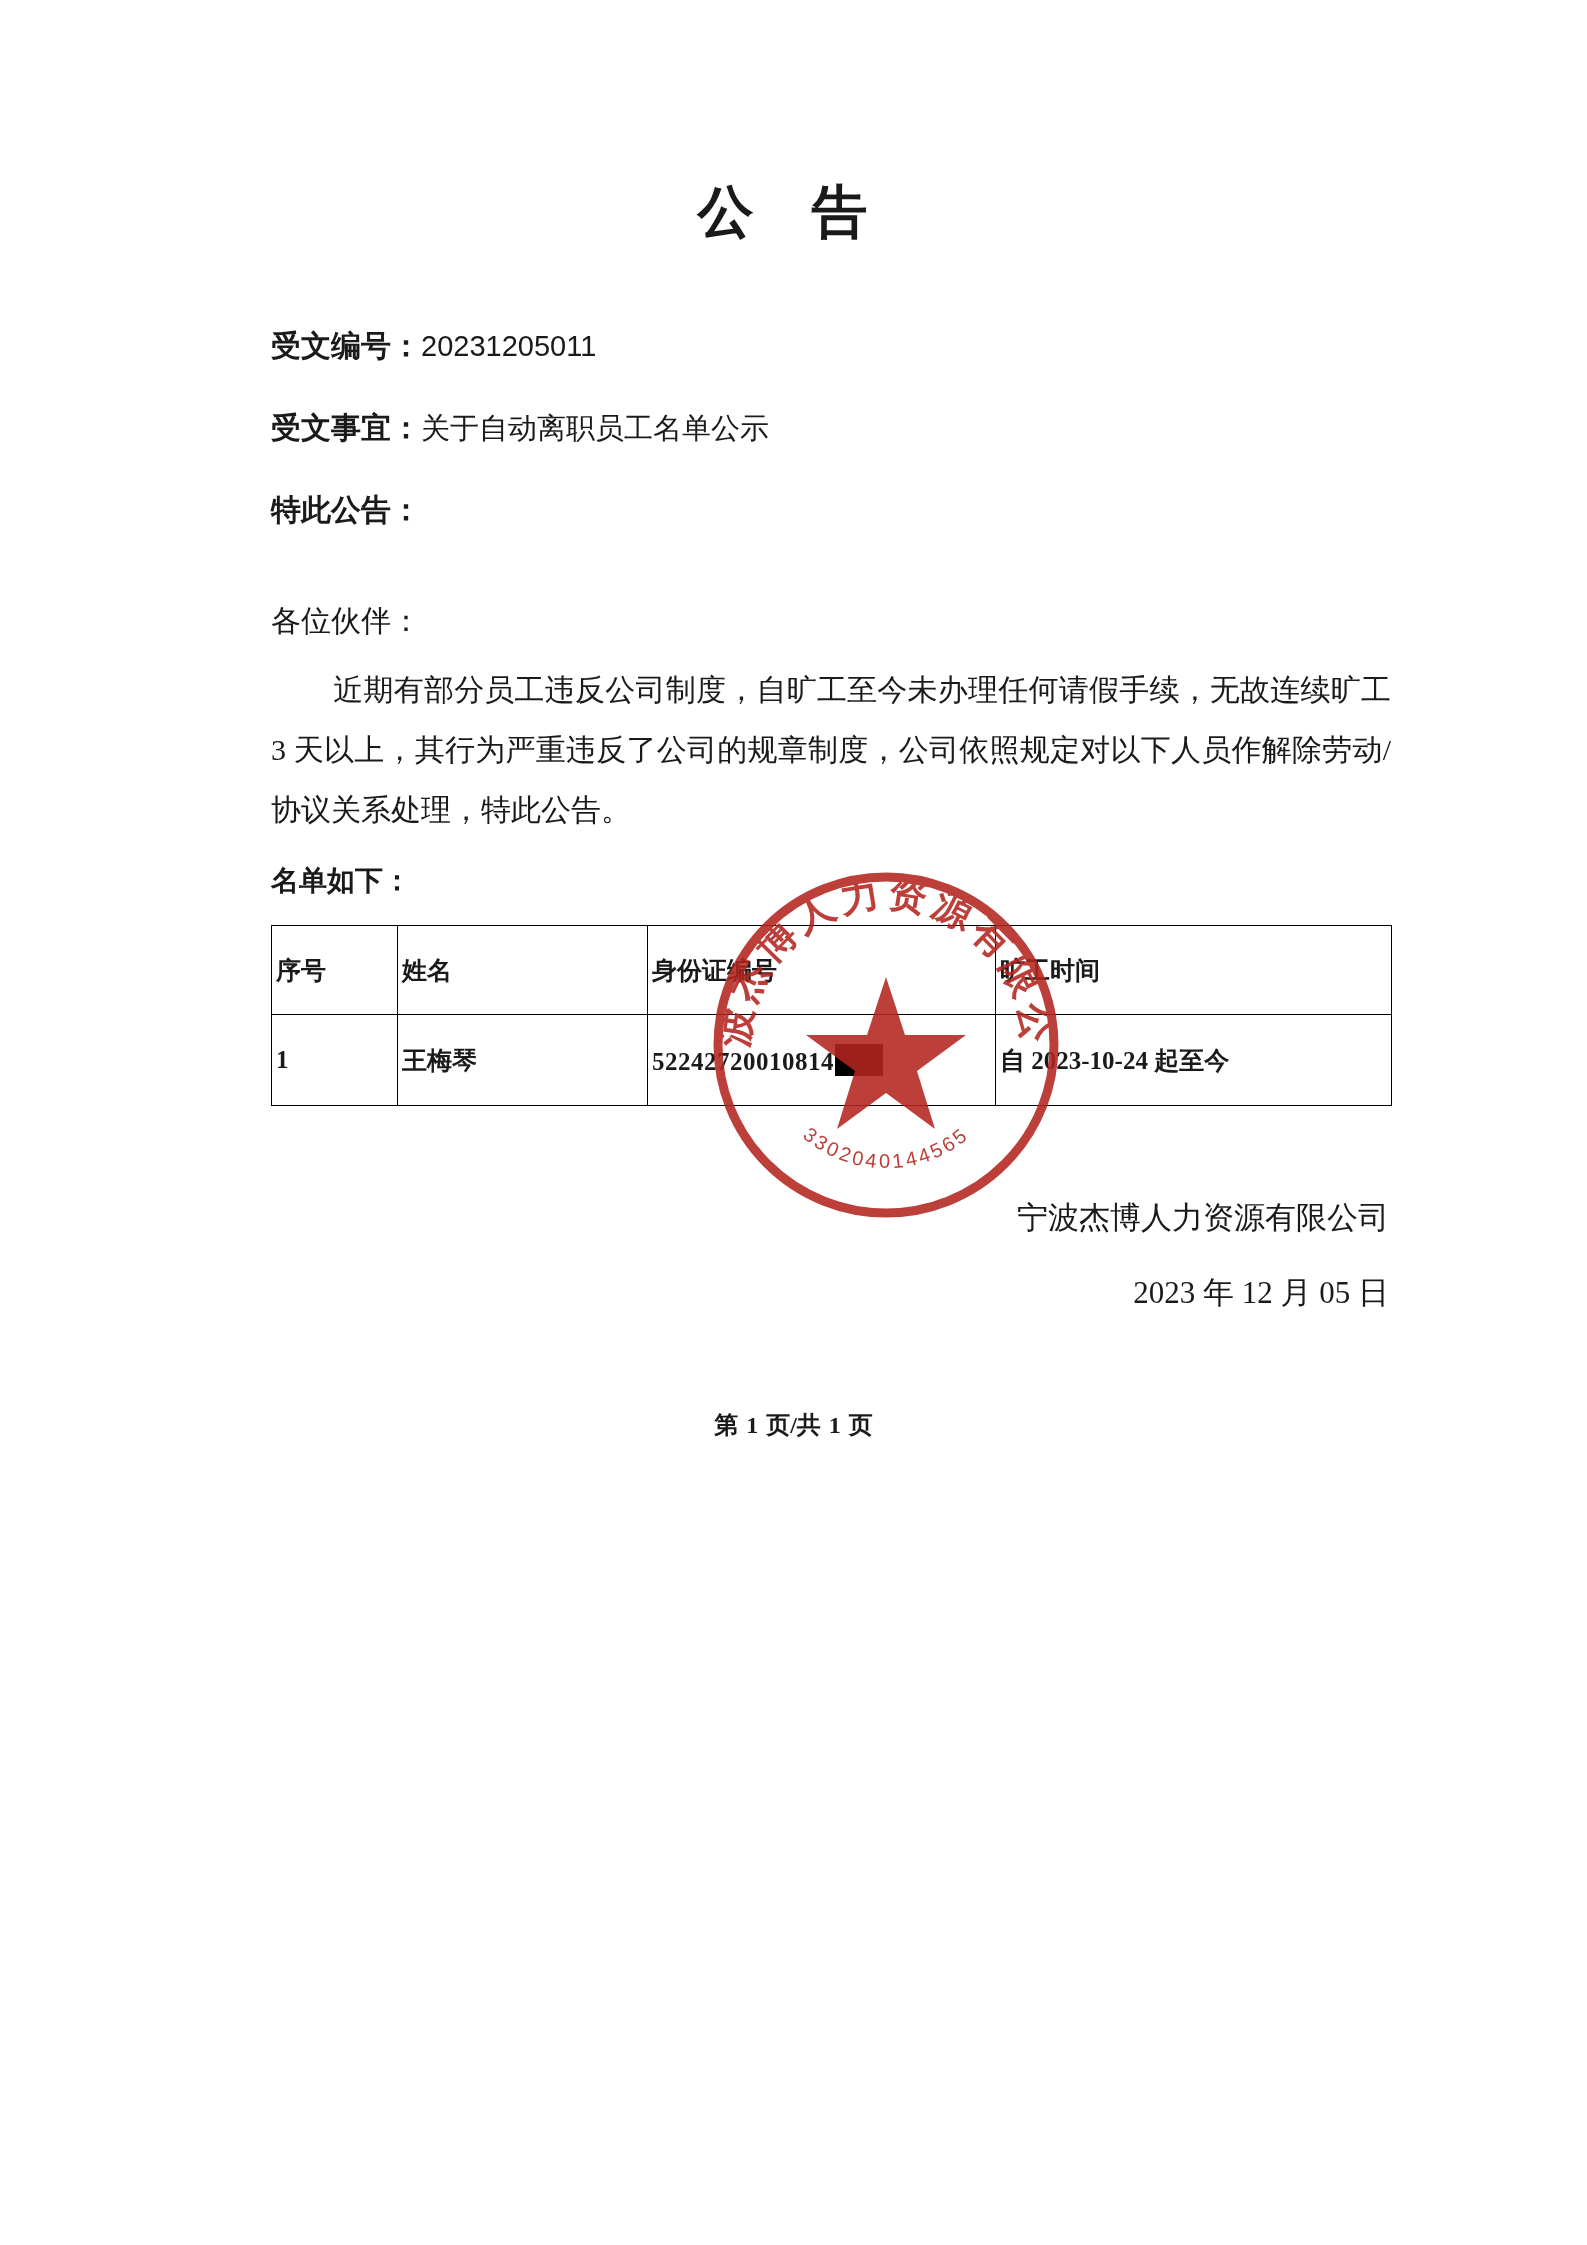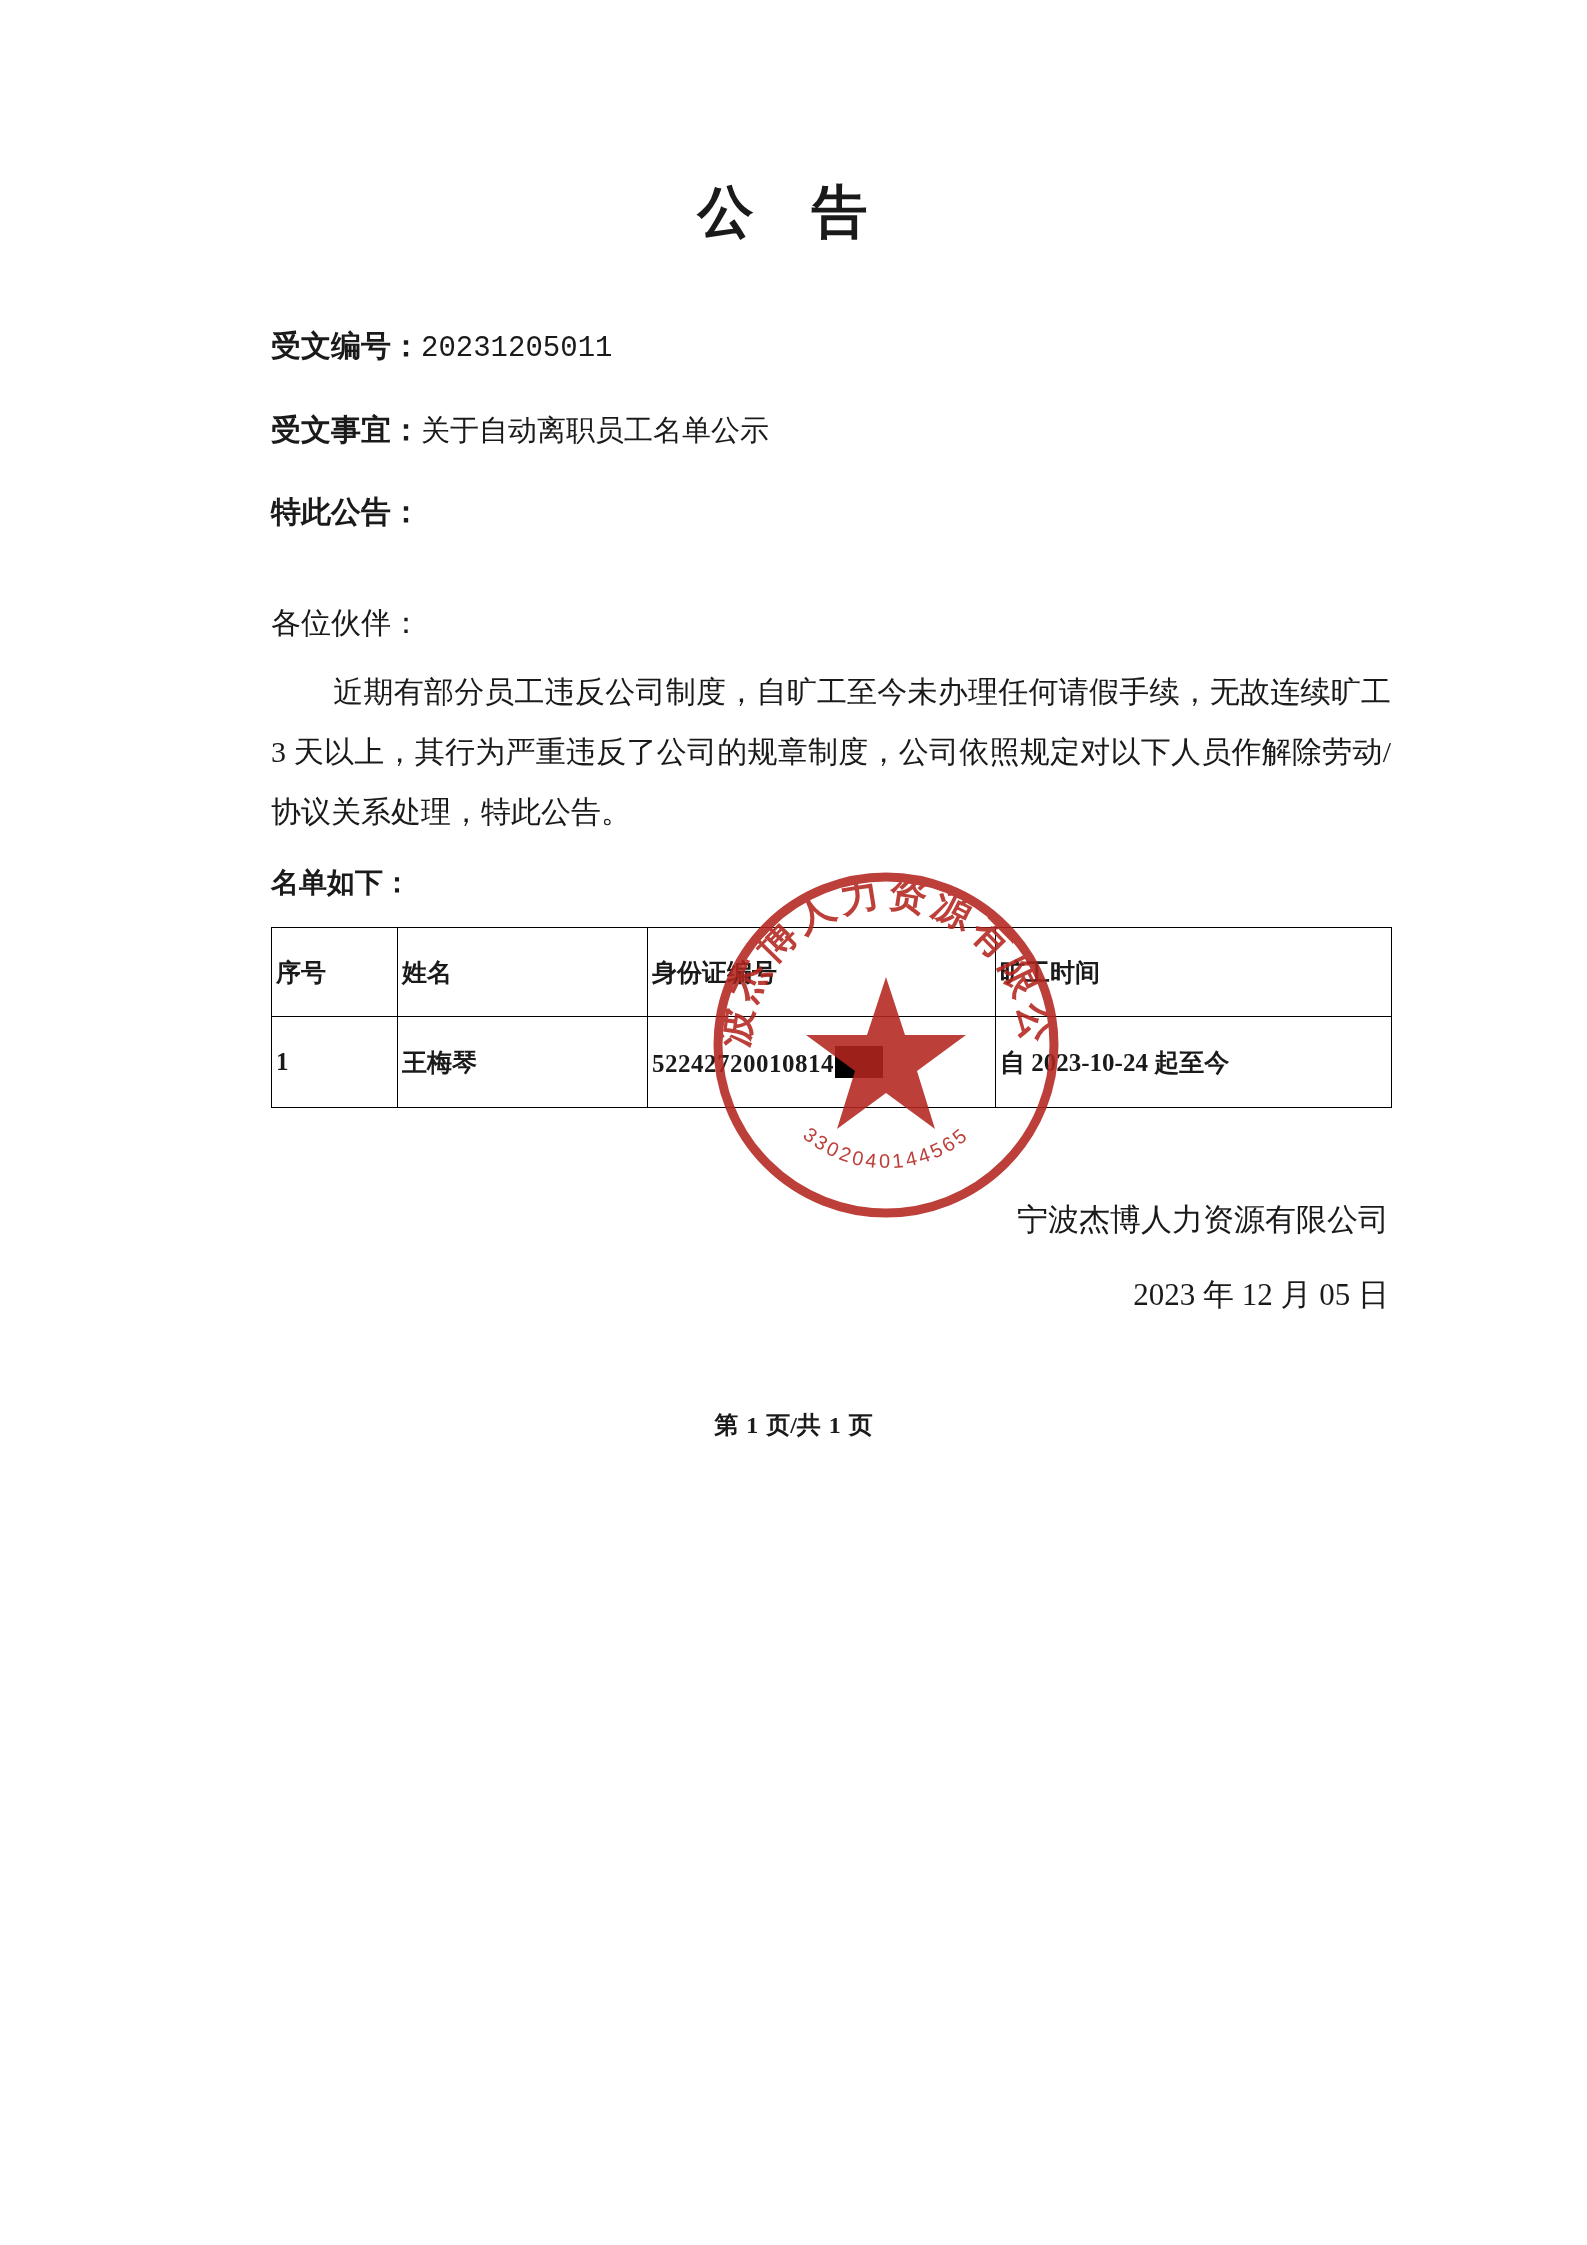--- a/index.html
+++ b/index.html
@@ -46,21 +46,21 @@
   .field-row:first-child { margin-top: 80px; }
   .field-label {
     font-weight: bold;
     font-size: 30px;
   }
   .field-value {
     font-size: 29px;
     font-weight: normal;
   }
   .field-value.num {
-    font-family: Liberation Mono, monospace;
+    font-family: Liberation Sans, sans-serif;
   }
 
   .salutation {
     font-size: 30px;
     margin-top: 76px;
   }
 
   .para {
     font-size: 30px;
     line-height: 2.0;

